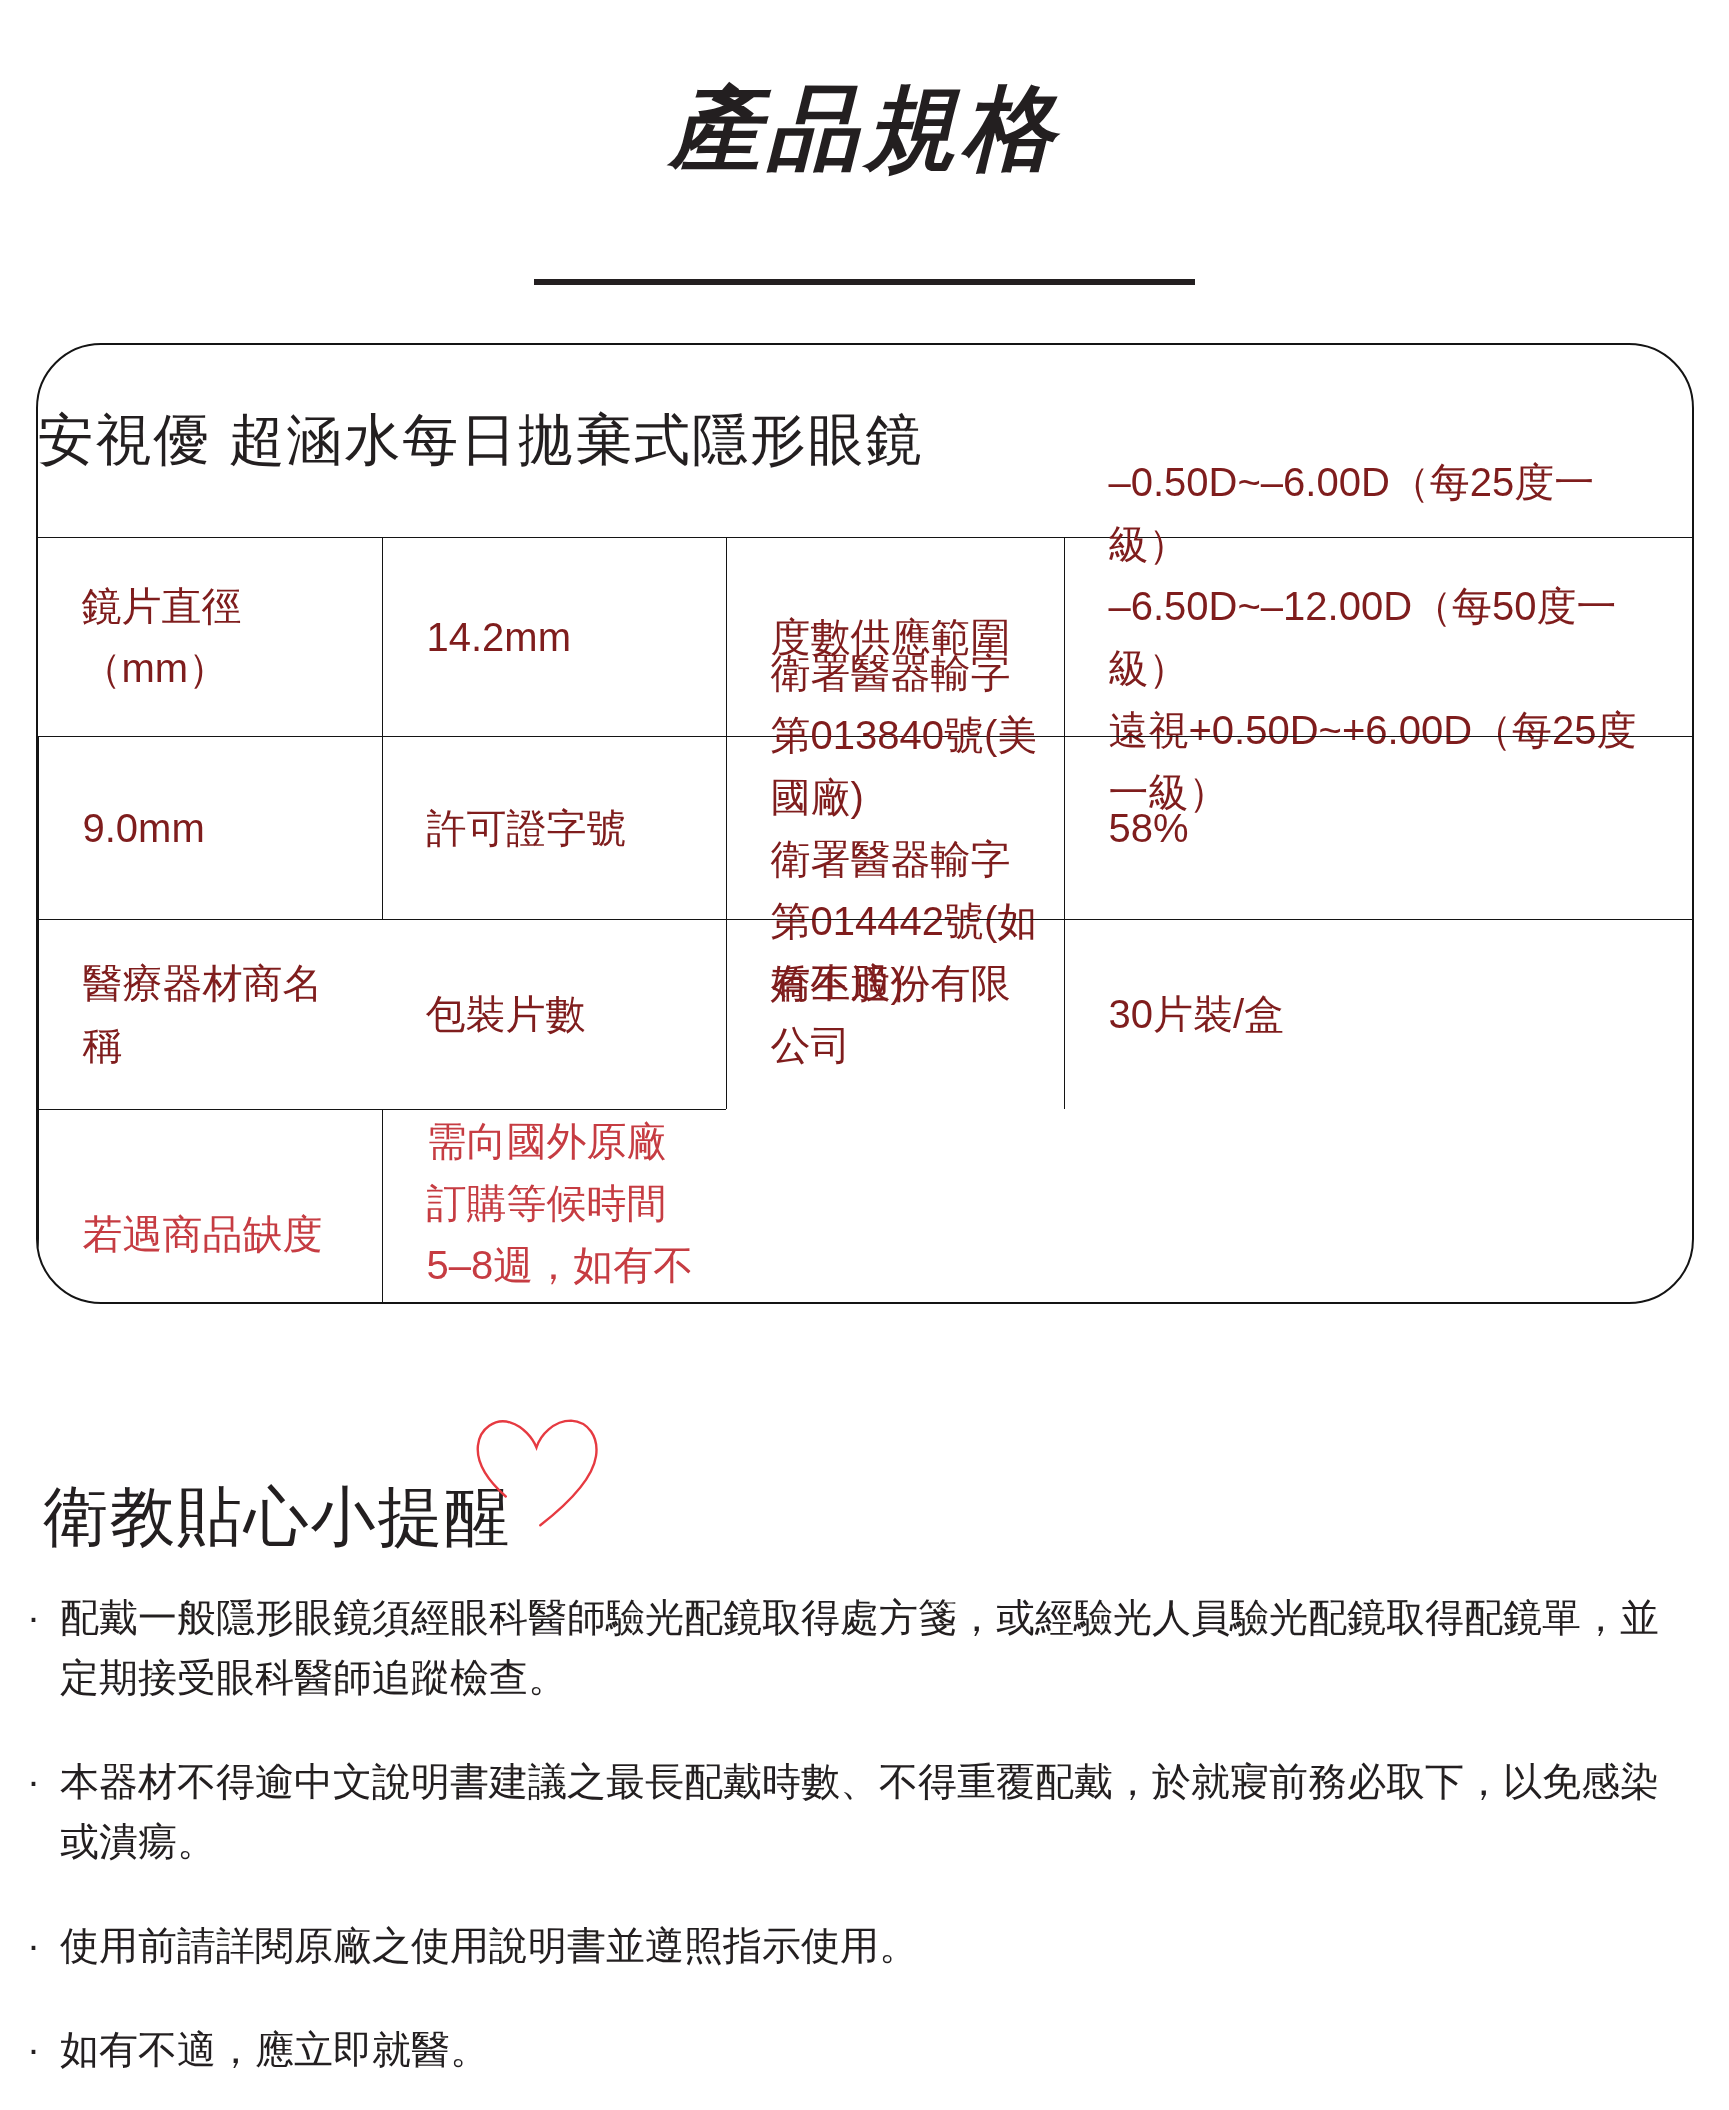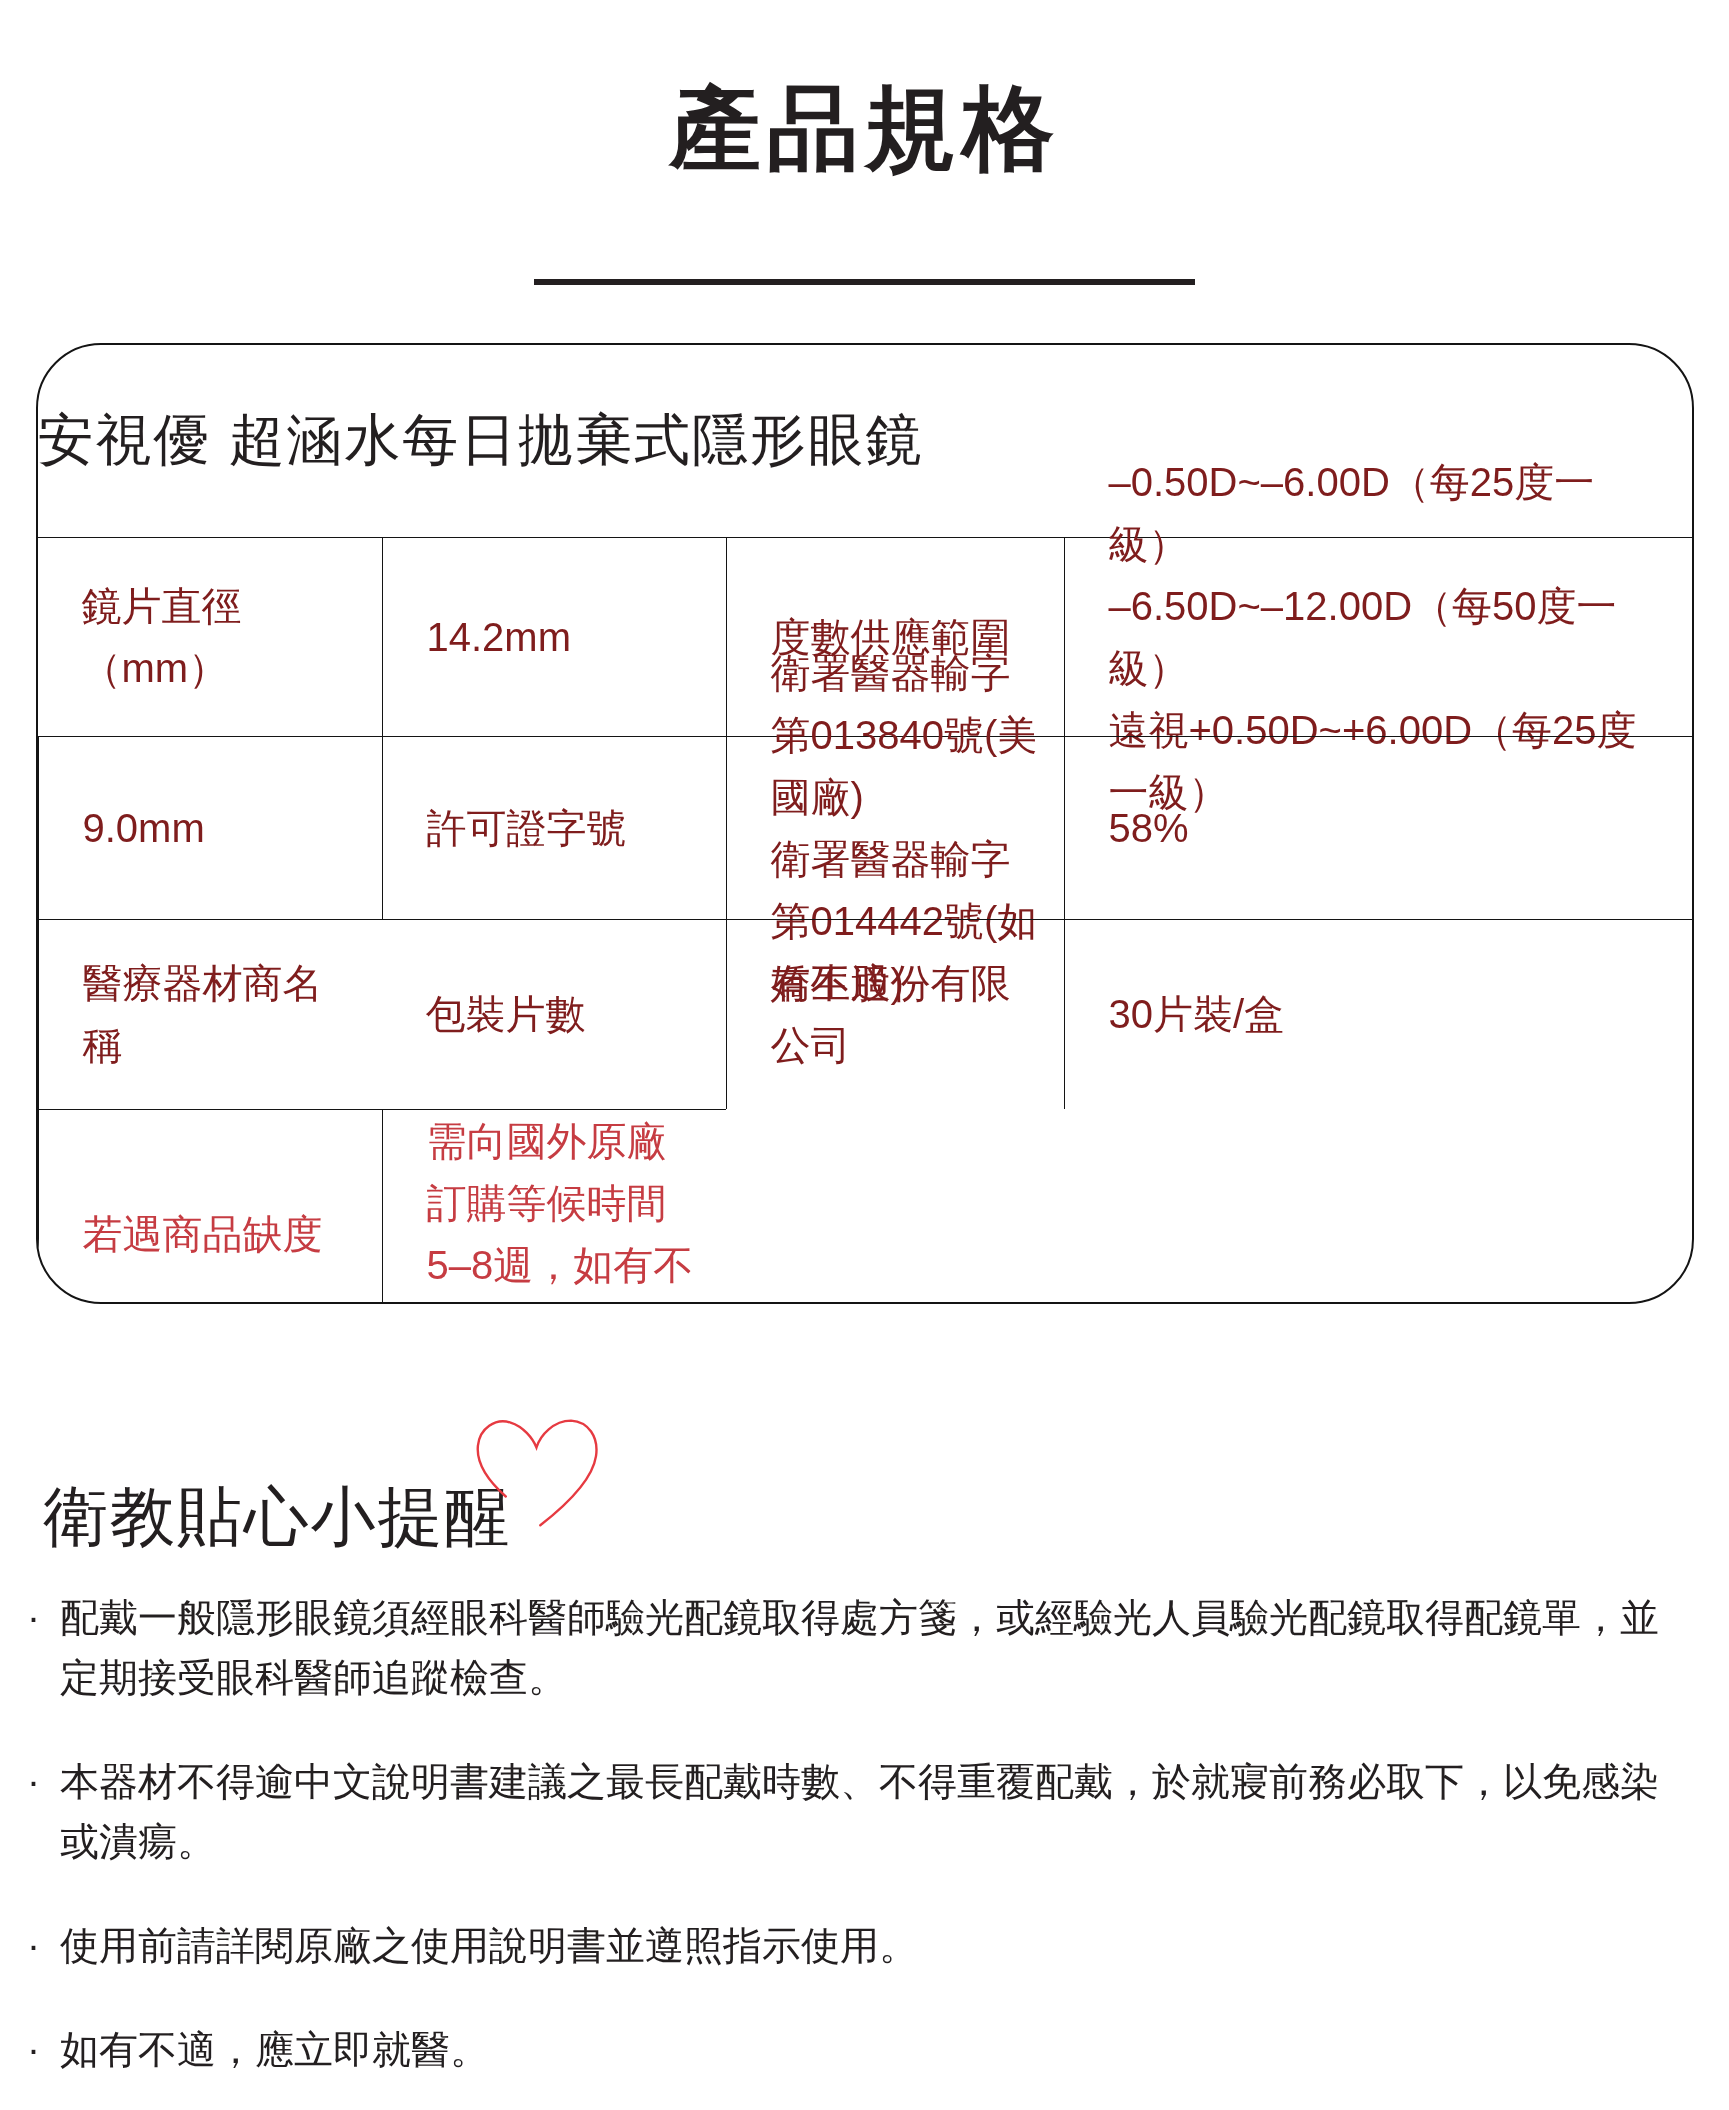--- a/index.html
+++ b/index.html
@@ -18,20 +18,21 @@
 
   
   .page-title {
     margin: 75px 0 0 0;
     text-align: center;
     font-size: 92px;
     line-height: 106px;
     font-weight: 700;
     letter-spacing: 5.8px;
     color: #231f20;
+    font-style: italic;
   }
   .title-underline {
     width: 661px;
     height: 5.8px;
     background: #231f20;
     margin: 98px auto 0 auto;
   }
 
   
   .spec-card {

